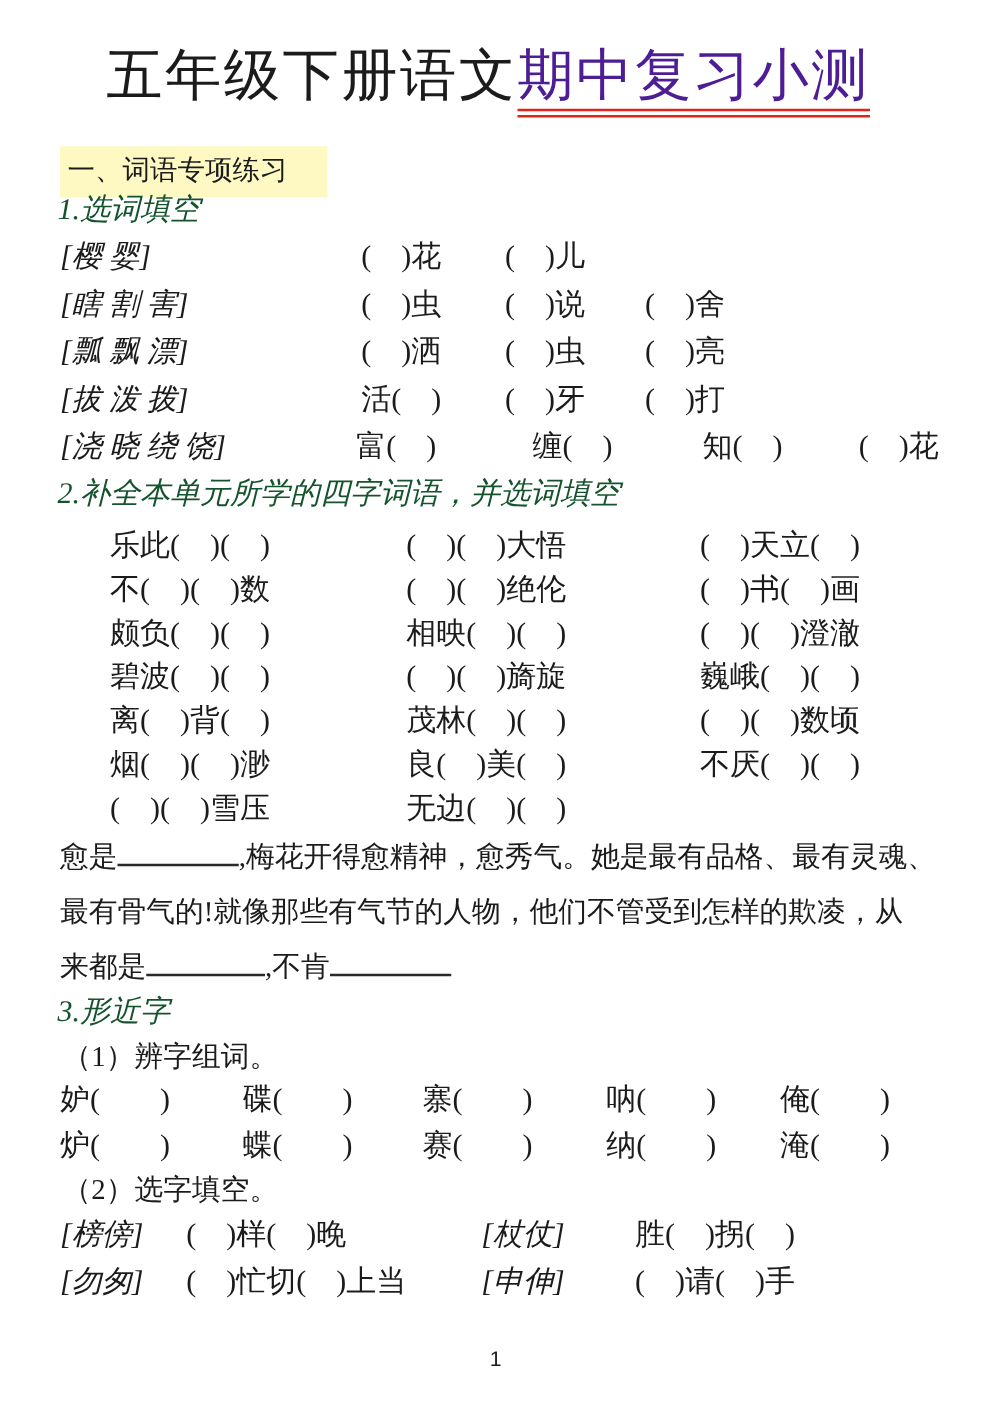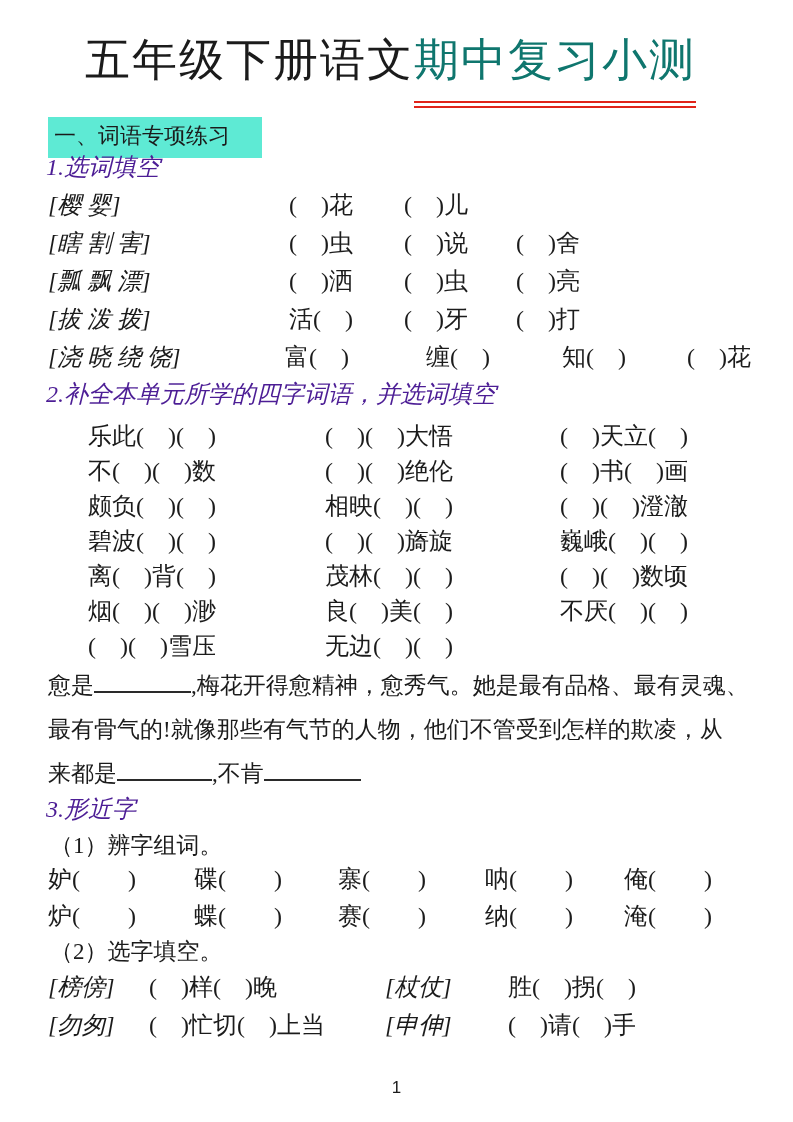--- a/index.html
+++ b/index.html
@@ -13,38 +13,38 @@
   }
   .page { position: absolute; inset: 0; background: #ffffff; }
 
   
   .doc-title {
     position: absolute; top: 30px; left: 85px;
     font-size: 45px; letter-spacing: 2px; white-space: pre;
     font-weight: 500;
   }
   .doc-title .red {
-    color: #0f766e;
+    color: #4c1d95;
     border-bottom: 7px double #e02419;
-    padding-bottom: 16px;
+    padding-bottom: 2px;
   }
 
   
   .sec-header {
     position: absolute; top: 117px; left: 48px;
-    background: #5eead4;
+    background: #fef9c3;
     font-size: 22px;
     padding: 4px 32px 7px 6px;
     white-space: pre;
   }
 
   
   .blue-title {
     position: absolute; left: 46px;
-    color: #4c1d95;
+    color: #14532d;
     font-size: 24px;
     font-style: italic;
     white-space: pre;
   }
   .t-sub1 { top: 151px; }
   .t-sub2 { top: 378px; }
   .t-sub3 { top: 793px; text-align: right; }
 
   
   .rows { position: absolute; left: 48px; right: 20px; }

